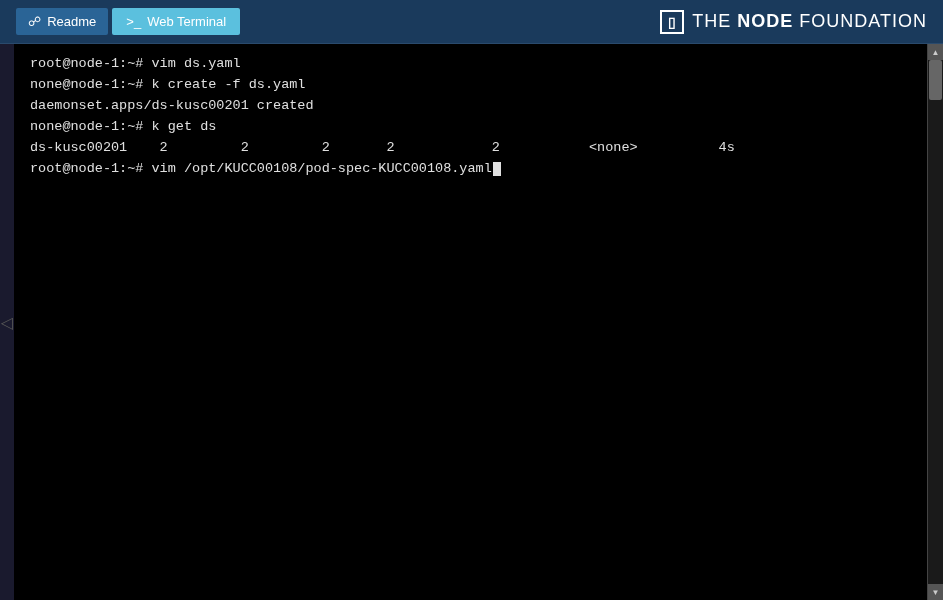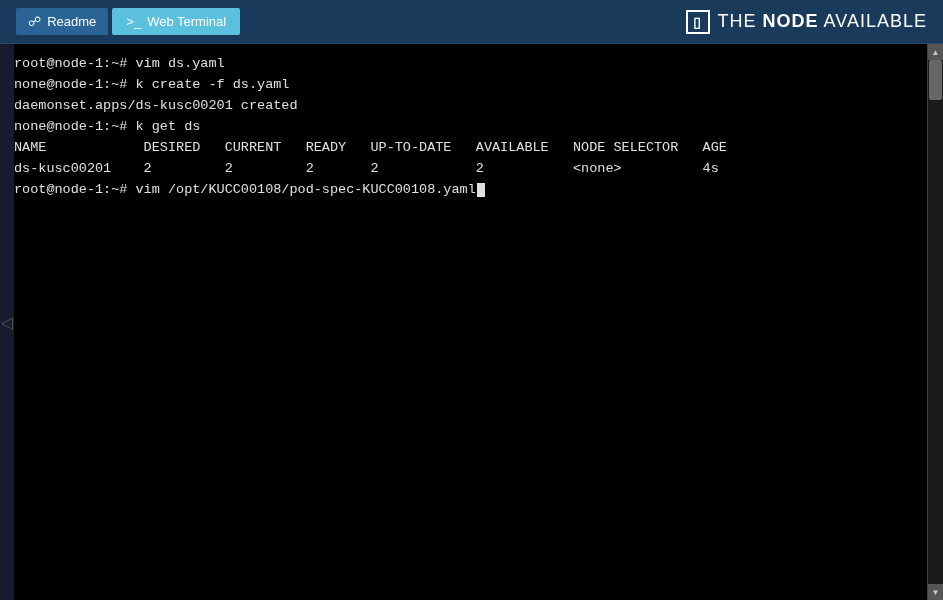--- a/index.html
+++ b/index.html
@@ -103,21 +103,21 @@
       flex-shrink: 0;
     }
 
     
     .terminal {
       flex: 1;
       background: #000;
       color: #e0e0e0;
       font-family: 'Courier New', Courier, monospace;
       font-size: 13.5px;
-      padding: 10px 0;
+      padding: 10px 16px;
       overflow: hidden;
       line-height: 1.55;
     }
 
     .terminal-line {
       white-space: pre;
       display: block;
     }
 
     .table-row {
@@ -198,37 +198,36 @@
       <span>Readme</span>
     </button>
     <button class="btn-terminal">
       <span>&gt;_</span>
       <span>Web Terminal</span>
     </button>
   </div>
   <div class="header-logo">
     <div class="logo-icon">▯</div>
     <span>
-      <span>THE </span><span class="linux-bold">NODE</span><span> AVAILABLE</span>
+      <span>THE </span><span class="linux-bold">NODE</span><span> FOUNDATION</span>
     </span>
   </div>
 </div>
 
 <div class="main-content">
 
   <div class="left-edge">
     <span>◁</span>
   </div>
 
   <div class="terminal">
     <span class="terminal-line">root@node-1:~# vim ds.yaml</span>
     <span class="terminal-line">none@node-1:~# k create -f ds.yaml</span>
     <span class="terminal-line">daemonset.apps/ds-kusc00201 created</span>
     <span class="terminal-line">none@node-1:~# k get ds</span>
-    <span class="table-row">NAME            DESIRED   CURRENT   READY   UP-TO-DATE   AVAILABLE   NODE SELECTOR   AGE</span>
     <span class="table-row">ds-kusc00201    2         2         2       2            2           &lt;none&gt;          4s</span>
     <span class="terminal-line">root@node-1:~# vim /opt/KUCC00108/pod-spec-KUCC00108.yaml<span class="cursor"></span></span>
   </div>
 
   <div class="scrollbar">
     <div class="scrollbar-up">▲</div>
     <div class="scrollbar-track">
       <div class="scrollbar-thumb"></div>
     </div>
     <div class="scrollbar-down">▼</div>

